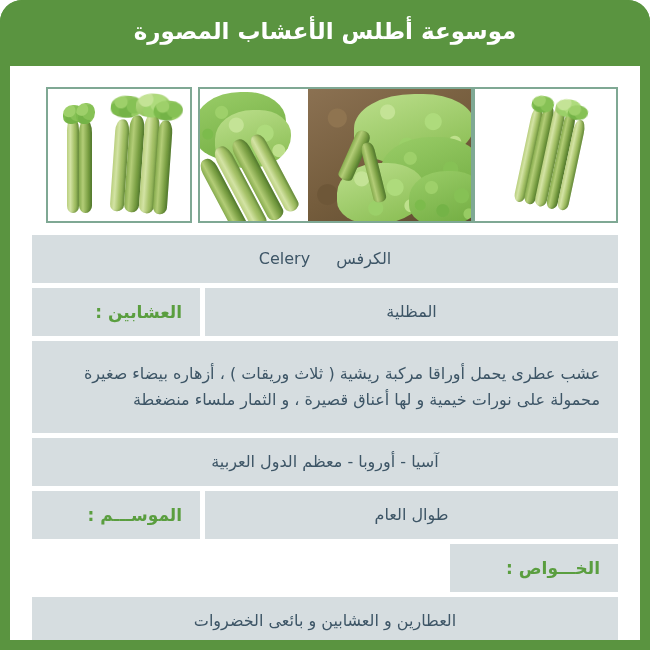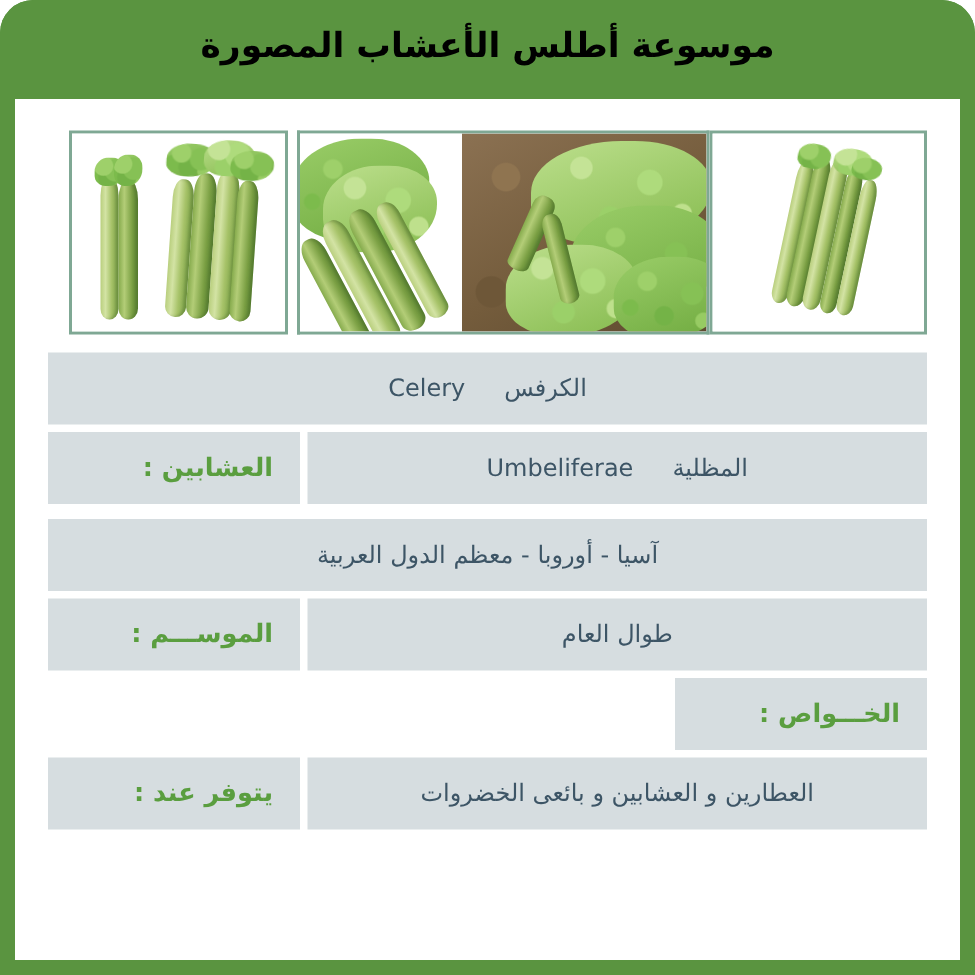--- a/index.html
+++ b/index.html
@@ -24,21 +24,21 @@
 
   
   .header {
     height: 66px;
     display: flex;
     align-items: center;
     justify-content: center;
     background: #5a9440;
   }
   .header-title {
-    color: #000000;
+    color: #ffffff;
     font-size: 23px;
     font-weight: bold;
     letter-spacing: 0.3px;
     text-align: center;
     line-height: 1;
     padding-bottom: 4px;
   }
 
   
   .sheet {
@@ -250,42 +250,41 @@
       <div class="row">
         <div class="cell-value">
           <span>الكرفس</span>
             <span class="value-latin">Celery</span>
         </div>
       </div>
 
       <div class="row">
         <div class="cell-value">
           <span>المظلية</span>
-            <span class="value-latin">Umbeliferae</span>
         </div>
         <div class="cell-label">العشابين :</div>
       </div>
 
       <div class="row desc">
+        <div class="cell-value">عشب عطرى يحمل أوراقا مركبة ريشية ( ثلاث وريقات ) ، أزهاره بيضاء صغيرة محمولة على نورات خيمية و لها أعناق قصيرة ، و الثمار ملساء منضغطة</div>
       </div>
 
       <div class="row">
         <div class="cell-value">آسيا - أوروبا - معظم الدول العربية</div>
       </div>
 
       <div class="row">
         <div class="cell-value">طوال العام</div>
         <div class="cell-label">الموســـم :</div>
       </div>
 
       <div class="row">
         <div class="cell-label">الخـــواص :</div>
       </div>
 
       <div class="row">
         <div class="cell-value">العطارين و العشابين و بائعى الخضروات</div>
-        <div class="cell-label">يتوفر عند :</div>
       </div>
 
     </div>
 
   </div>
 </div>
 
 </body></html>

